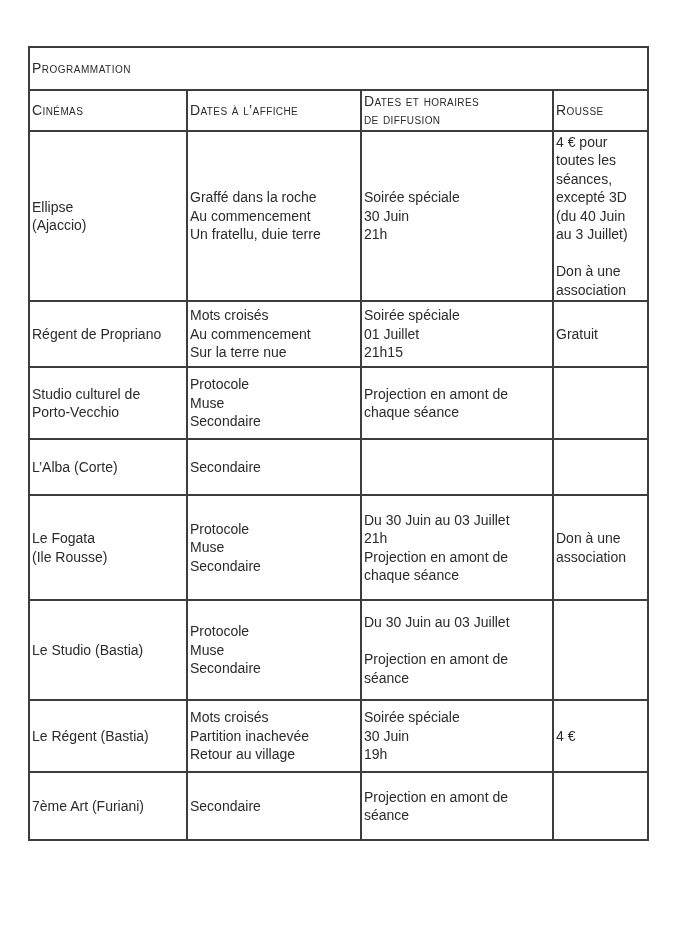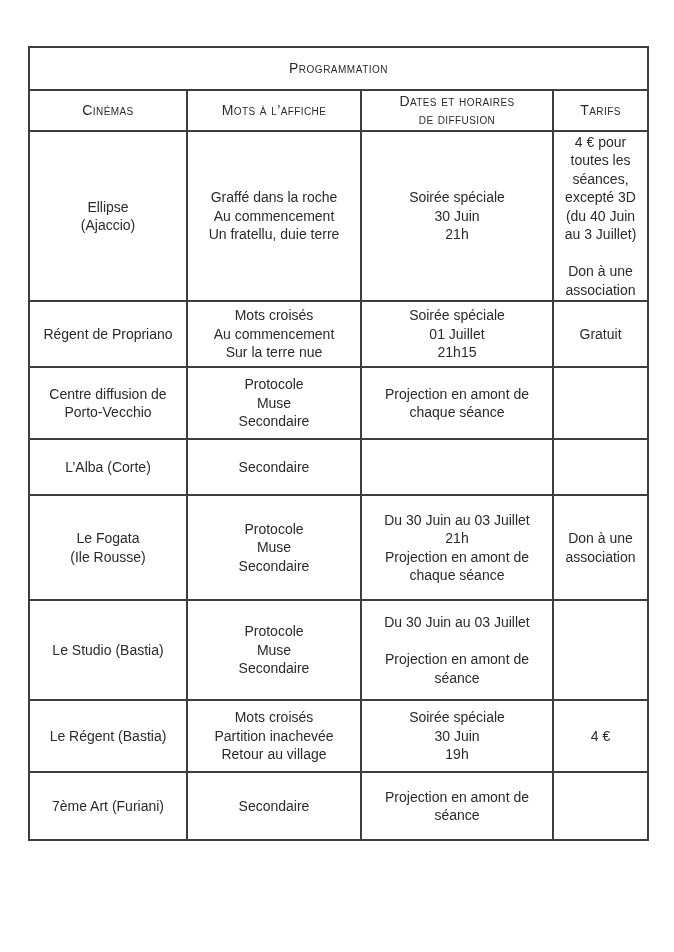--- a/index.html
+++ b/index.html
@@ -20,21 +20,21 @@
   table.prog {
     position: absolute;
     left: 28px;
     top: 46px;
     width: 619px;
     border-collapse: collapse;
     table-layout: fixed;
   }
   table.prog td, table.prog th {
     border: 2px solid #3d3d3d;
-    text-align: center;
+    text-align: left;
     vertical-align: middle;
     padding: 1px 2px;
     white-space: pre-line;
     font-size: 14px;
     line-height: 1.32;
     font-weight: normal;
     overflow: hidden;
   }
   .title-cell {
     font-variant-caps: small-caps;
@@ -66,24 +66,24 @@
       <col style="width:174px">
       <col style="width:192px">
       <col style="width:95px">
     </colgroup>
     <thead>
       <tr style="height:43px">
         <th colspan="4" class="title-cell">Programmation</th>
       </tr>
       <tr style="height:28px">
         <th class="header-cell">Cinémas</th>
-        <th class="header-cell">Mots à l’affiche</th>
+        <th class="header-cell">Dates à l’affiche</th>
         <th class="header-cell">Dates et horaires
 de diffusion</th>
-        <th class="header-cell">Tarifs</th>
+        <th class="header-cell">Rousse</th>
       </tr>
     </thead>
     <tbody>
       <tr style="height:162px">
         <td class="cinema-cell">Ellipse
 (Ajaccio)</td>
         <td>Graffé dans la roche
 Au commencement
 Un fratellu, duie terre</td>
         <td>Soirée spéciale
@@ -103,21 +103,21 @@
         <td class="cinema-cell">Régent de Propriano</td>
         <td>Mots croisés
 Au commencement
 Sur la terre nue</td>
         <td>Soirée spéciale
 01 Juillet
 21h15</td>
         <td>Gratuit</td>
       </tr>
       <tr style="height:72px">
-        <td class="cinema-cell">Centre diffusion de
+        <td class="cinema-cell">Studio culturel de
 Porto-Vecchio</td>
         <td>Protocole
 Muse
 Secondaire</td>
         <td>Projection en amont de
 chaque séance</td>
         <td></td>
       </tr>
       <tr style="height:56px">
         <td class="cinema-cell">L’Alba (Corte)</td>

